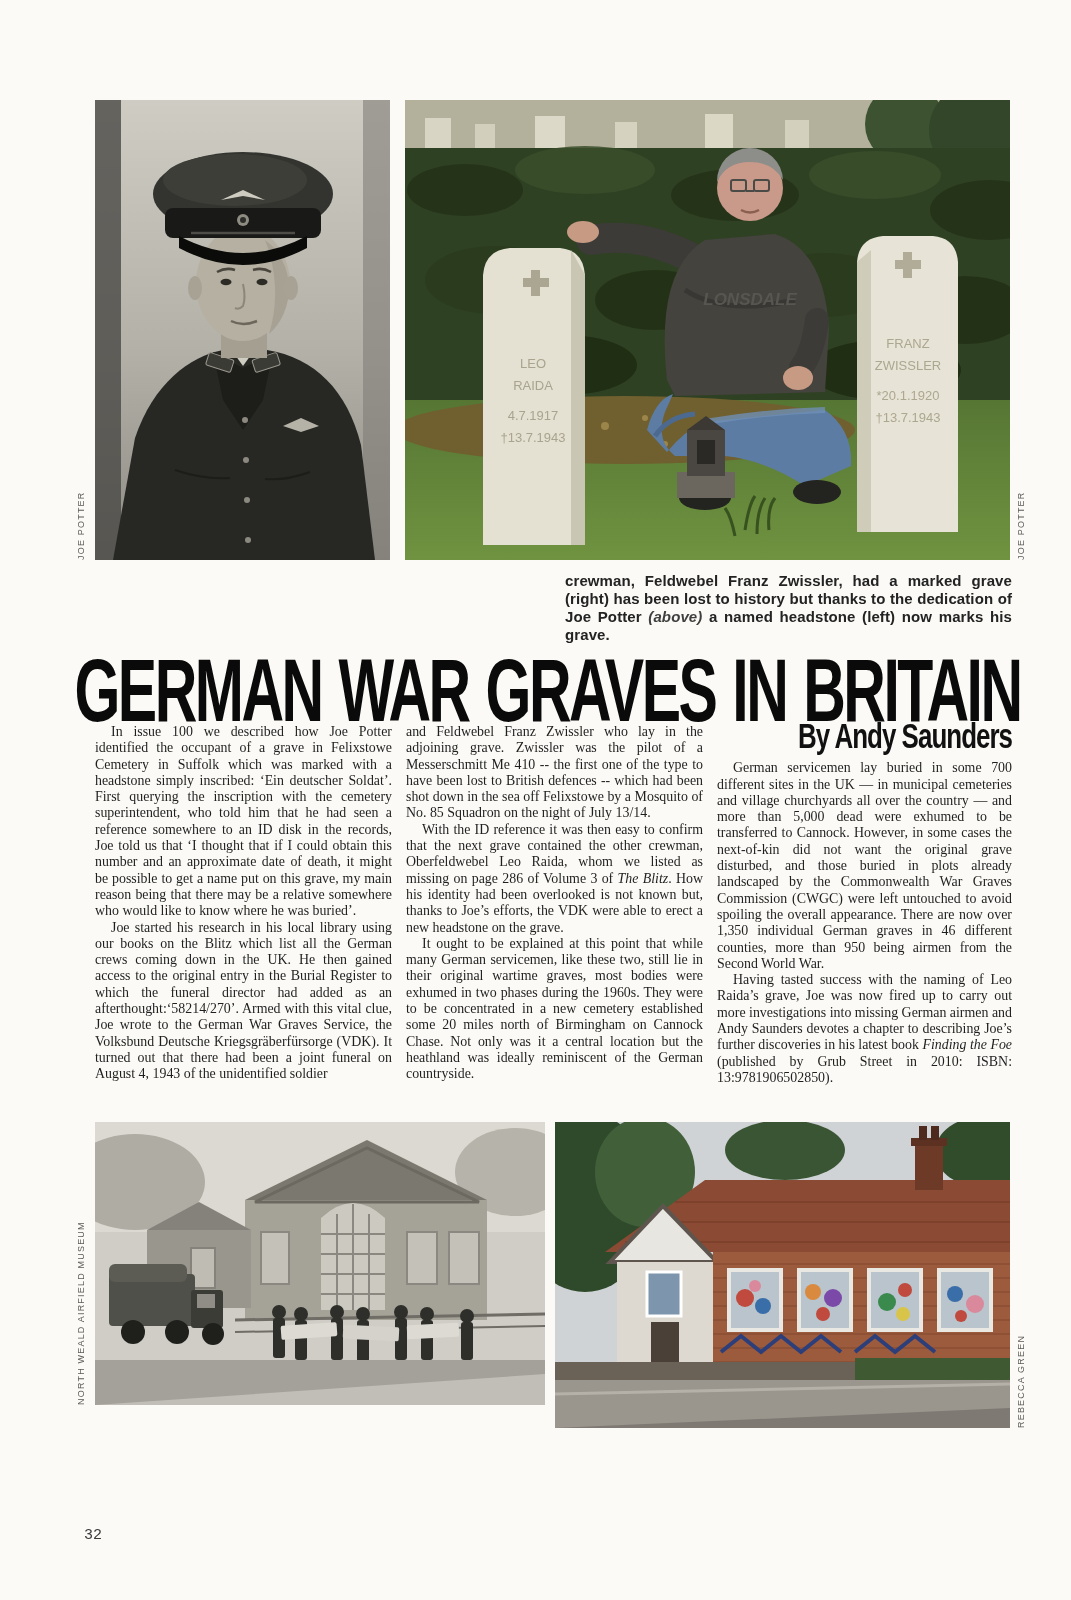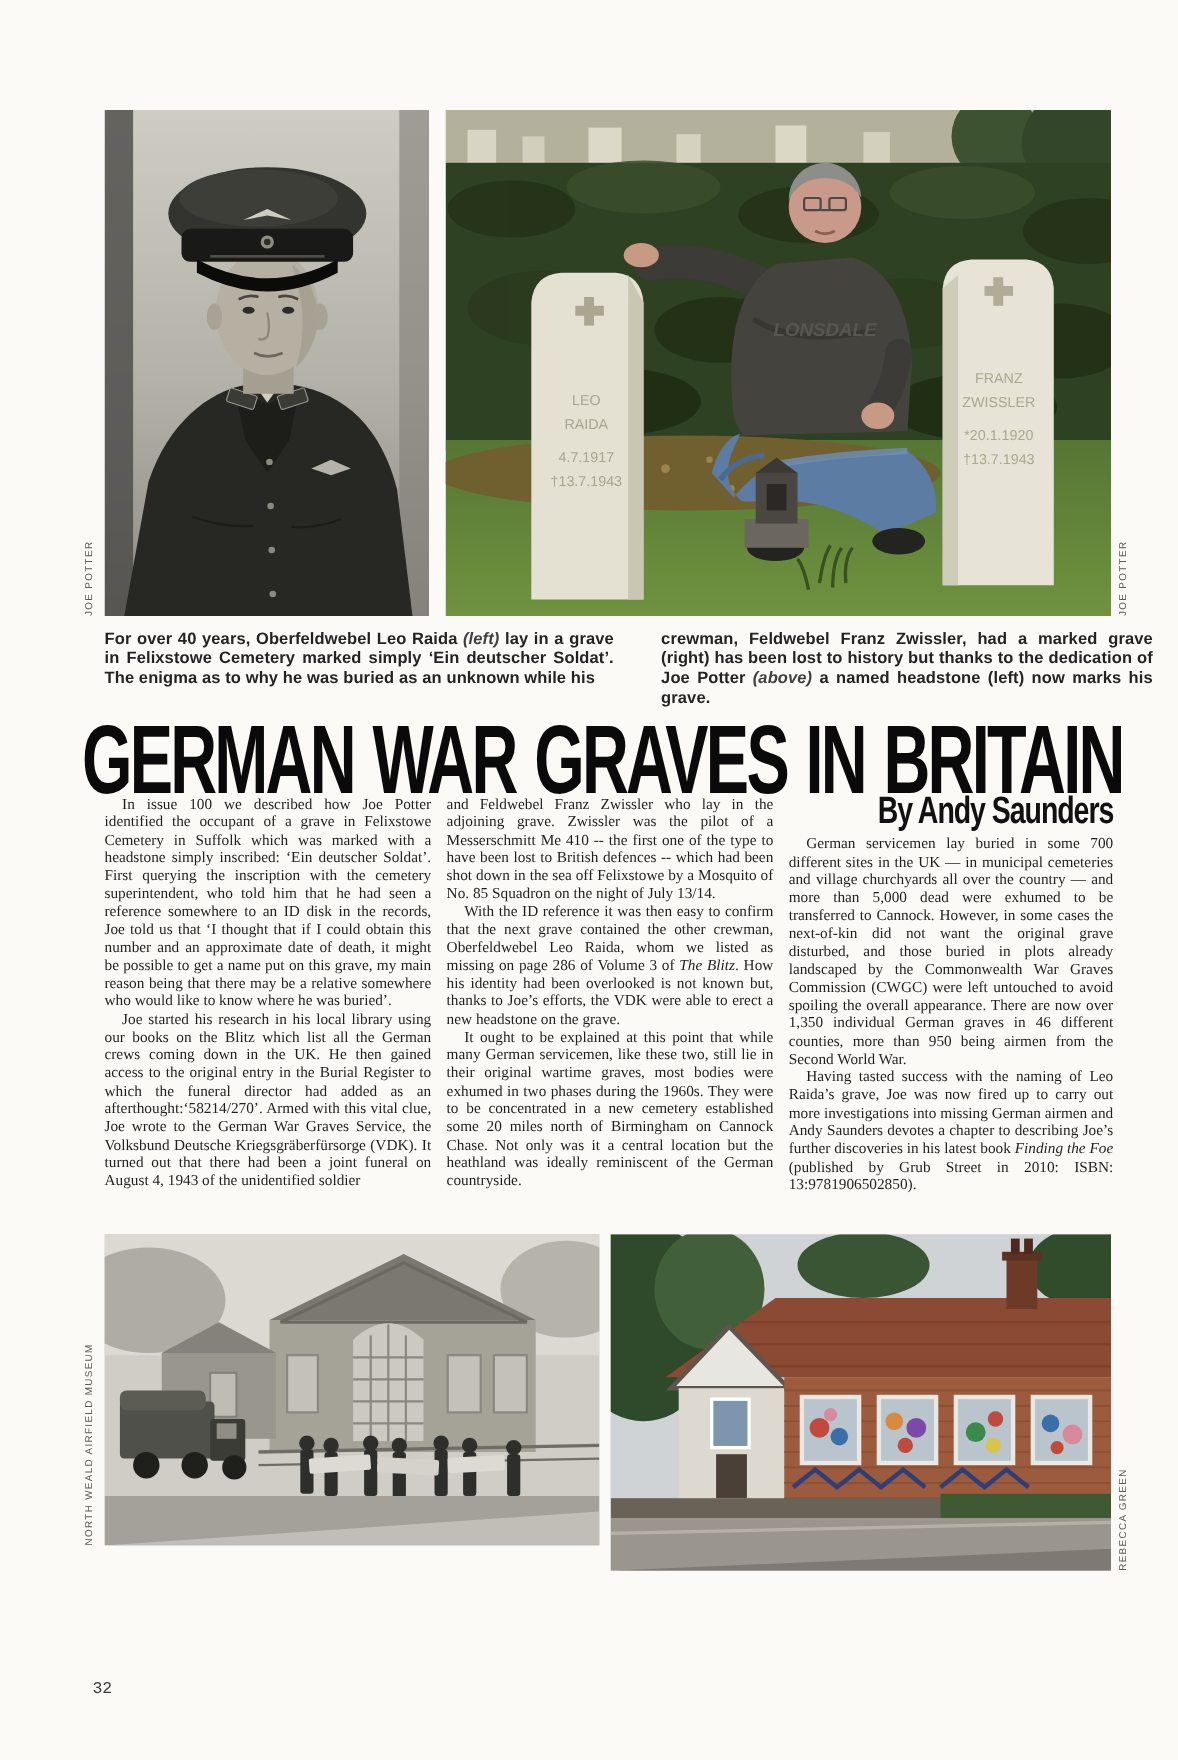--- a/index.html
+++ b/index.html
@@ -26,21 +26,21 @@
   .credit-grave{left:1016px;top:465px;height:95px;}
   .credit-funeral{left:76px;top:1212px;height:193px;}
   .credit-school{left:1016px;top:1308px;height:120px;}
 
   
   .caption{
     position:absolute;font-weight:bold;font-size:15px;line-height:1.2;
     text-align:justify;color:#232323;letter-spacing:.1px;
   }
   .cap-top-left{left:95px;top:572px;width:463px;}
-  .cap-top-right{left:565px;top:572px;width:447px;margin-left:36px;}
+  .cap-top-right{left:565px;top:572px;width:447px;}
   .cap-bot-left{left:95px;top:1441px;width:458px;}
   .cap-bot-right{left:565px;top:1441px;width:447px;}
   .caption .it{font-style:italic;font-weight:600;color:#3f3f3f;}
 
   
   .headline{
     position:absolute;left:80px;top:640px;width:935px;height:80px;
     display:flex;align-items:flex-start;justify-content:center;overflow:visible;
   }
   .headline span{
@@ -244,21 +244,20 @@
       <g stroke="#37511f" stroke-width="3" fill="none">
         <path d="M340,430 q4,-26 10,-34"></path>
           <path d="M352,434 q0,-24 8,-36"></path>
           <path d="M364,430 q-2,-22 6,-32"></path>
         <path d="M330,436 q-4,-20 -10,-28"></path>
       </g>
     </svg>
   </figure>
   <div class="credit credit-grave">JOE POTTER</div>
 
-  <div class="caption cap-top-left"><span>For over 40 years, Oberfeldwebel Leo Raida </span><span class="it">(left)</span><span> lay in a grave in Felixstowe Cemetery marked simply ‘Ein deutscher Soldat’. The enigma as to why he was buried as an unknown while his</span></div>
   <div class="caption cap-top-right"><span>crewman, Feldwebel Franz Zwissler, had a marked grave (right) has been lost to history but thanks to the dedication of Joe Potter </span><span class="it">(above)</span><span> a named headstone (left) now marks his grave.</span></div>
 
   <div class="headline">
     <span>GERMAN WAR GRAVES IN BRITAIN</span>
   </div>
 
   <div class="article">
     <div class="col col-1">
         <p class="para ind"><span>In issue 100 we described how Joe Potter identified the occupant of a grave in Felixstowe Cemetery in Suffolk which was marked with a headstone simply inscribed: ‘Ein deutscher Soldat’. First querying the inscription with the cemetery superintendent, who told him that he had seen a reference somewhere to an ID disk in the records, Joe told us that ‘I thought that if I could obtain this number and an approximate date of death, it might be possible to get a name put on this grave, my main reason being that there may be a relative somewhere who would like to know where he was buried’.</span></p>
         <p class="para ind"><span>Joe started his research in his local library using our books on the Blitz which list all the German crews coming down in the UK. He then gained access to the original entry in the Burial Register to which the funeral director had added as an afterthought:‘58214/270’. Armed with this vital clue, Joe wrote to the German War Graves Service, the Volksbund Deutsche Kriegsgräberfürsorge (VDK). It turned out that there had been a joint funeral on August 4, 1943 of the unidentified soldier</span></p>

